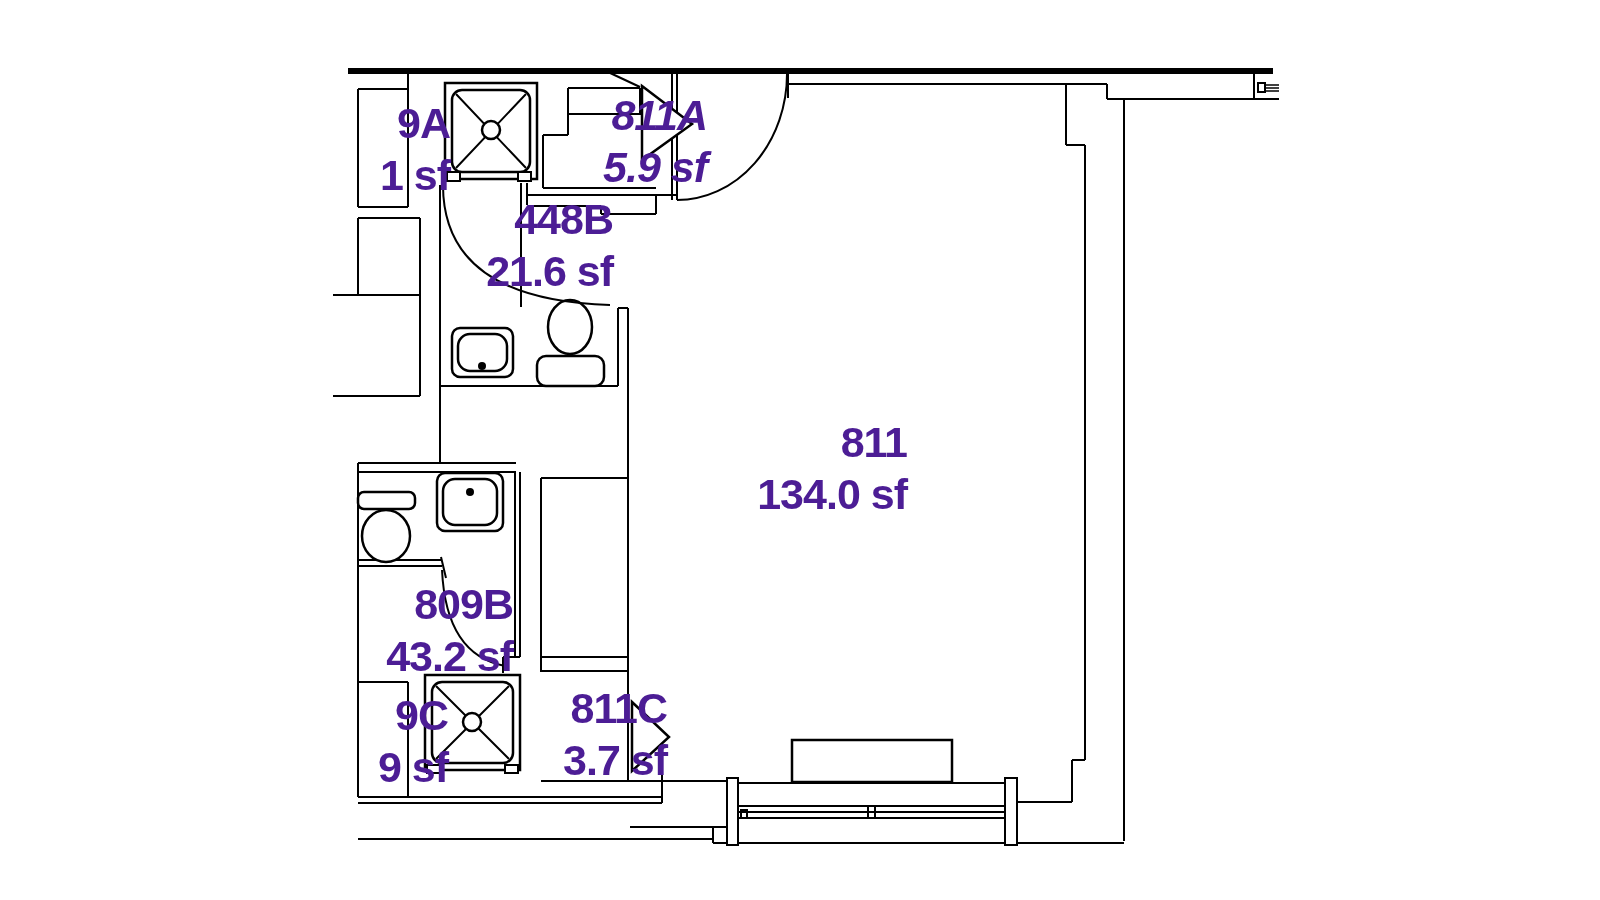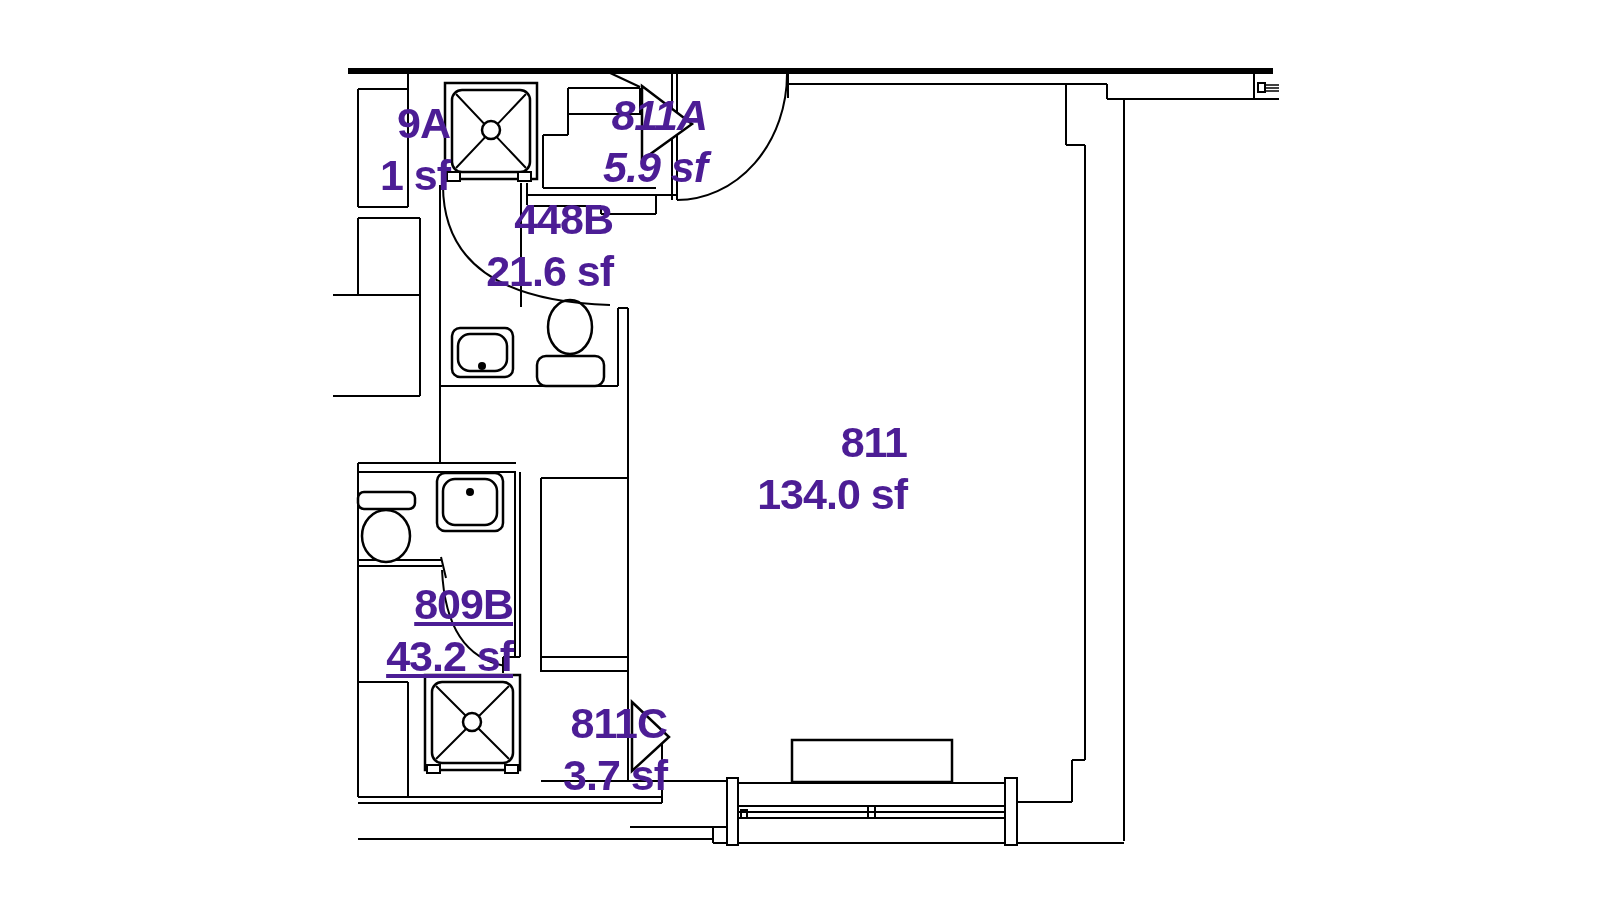--- a/index.html
+++ b/index.html
@@ -118,24 +118,28 @@
   <div class="room-label" style="left:443px;top:193px;width:170px;">
     <div>448B</div>
     <div>21.6 sf</div>
   </div>
 
   <div class="room-label" style="left:723px;top:392px;width:184px;margin-top:24px;">
     <div>811</div>
     <div>134.0 sf</div>
   </div>
 
-  <div class="room-label" style="left:343px;top:578px;width:170px;text-decoration:underline;">
+  <div class="room-label" style="left:343px;top:578px;width:170px;">
     <div>809B</div>
     <div>43.2 sf</div>
   </div>
 
-  <div class="room-label" style="left:503px;top:697px;width:164px;">
+  <div class="room-label" style="left:503px;top:682px;width:164px;">
     <div>811C</div>
     <div>3.7 sf</div>
   </div>
 
+  <div class="room-label" style="left:318px;top:689px;width:130px;">
+    <div>9C</div>
+    <div>9 sf</div>
+  </div>
 
 </div>
 
 </body></html>

